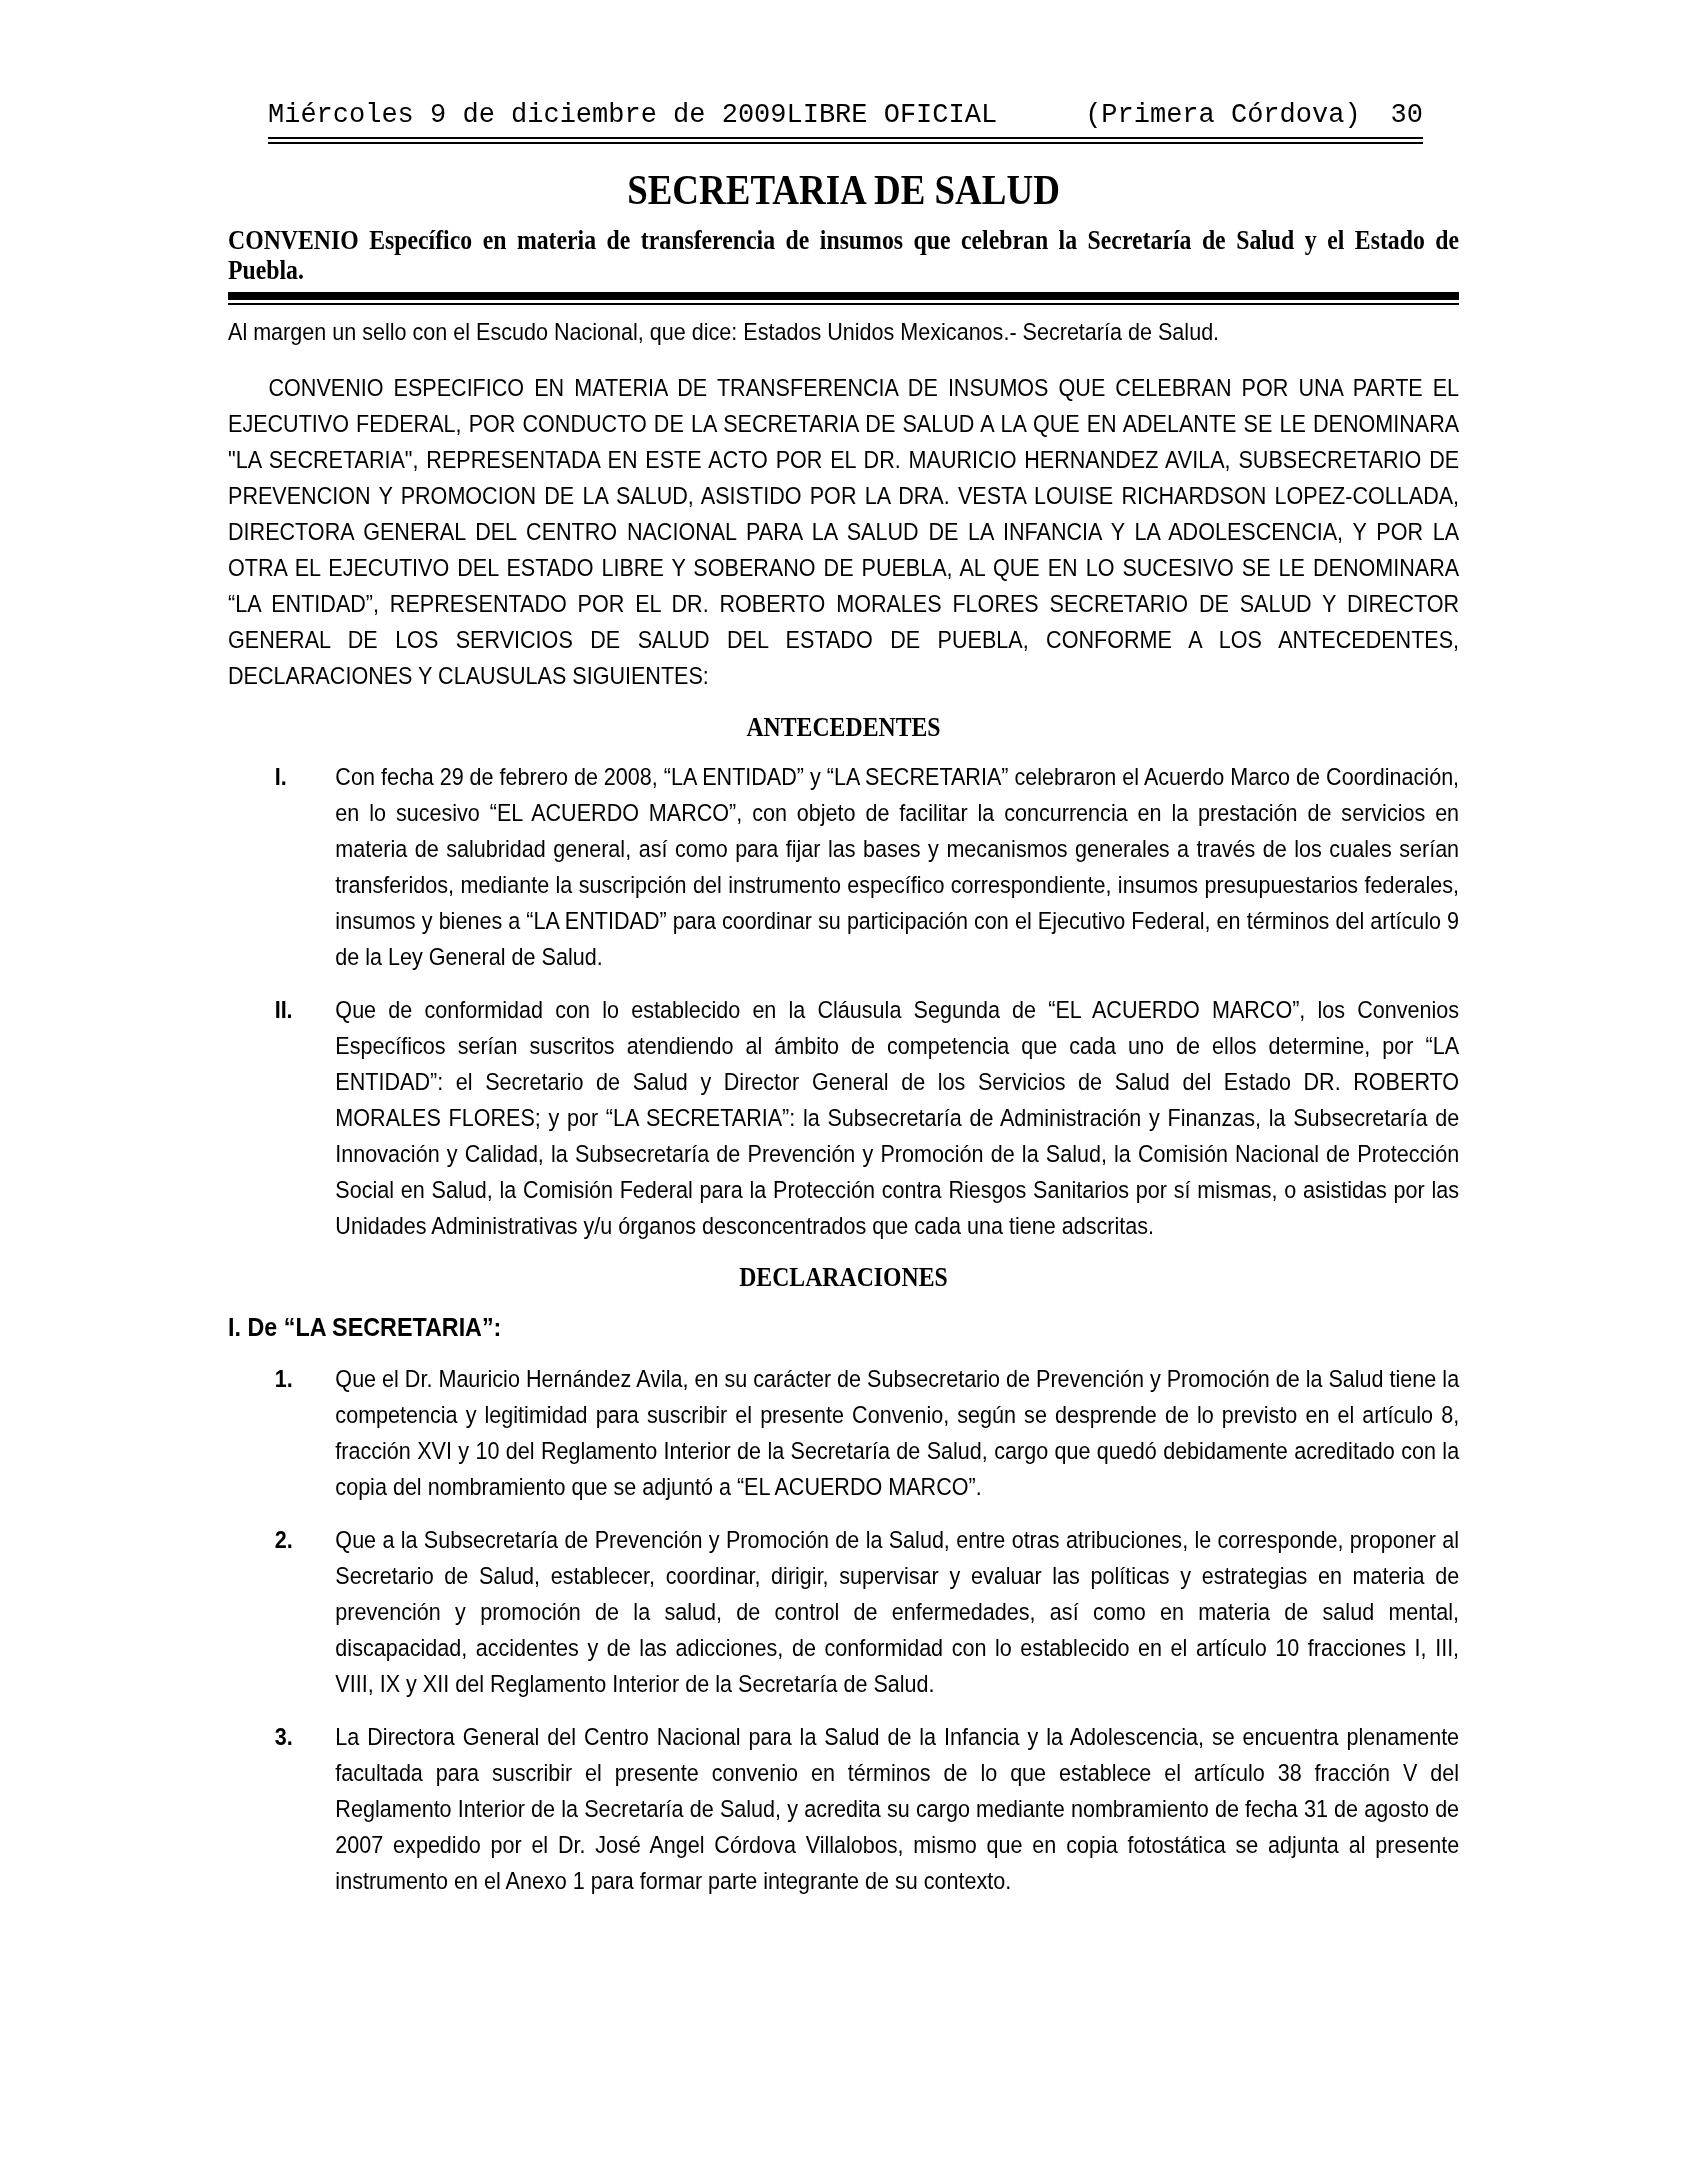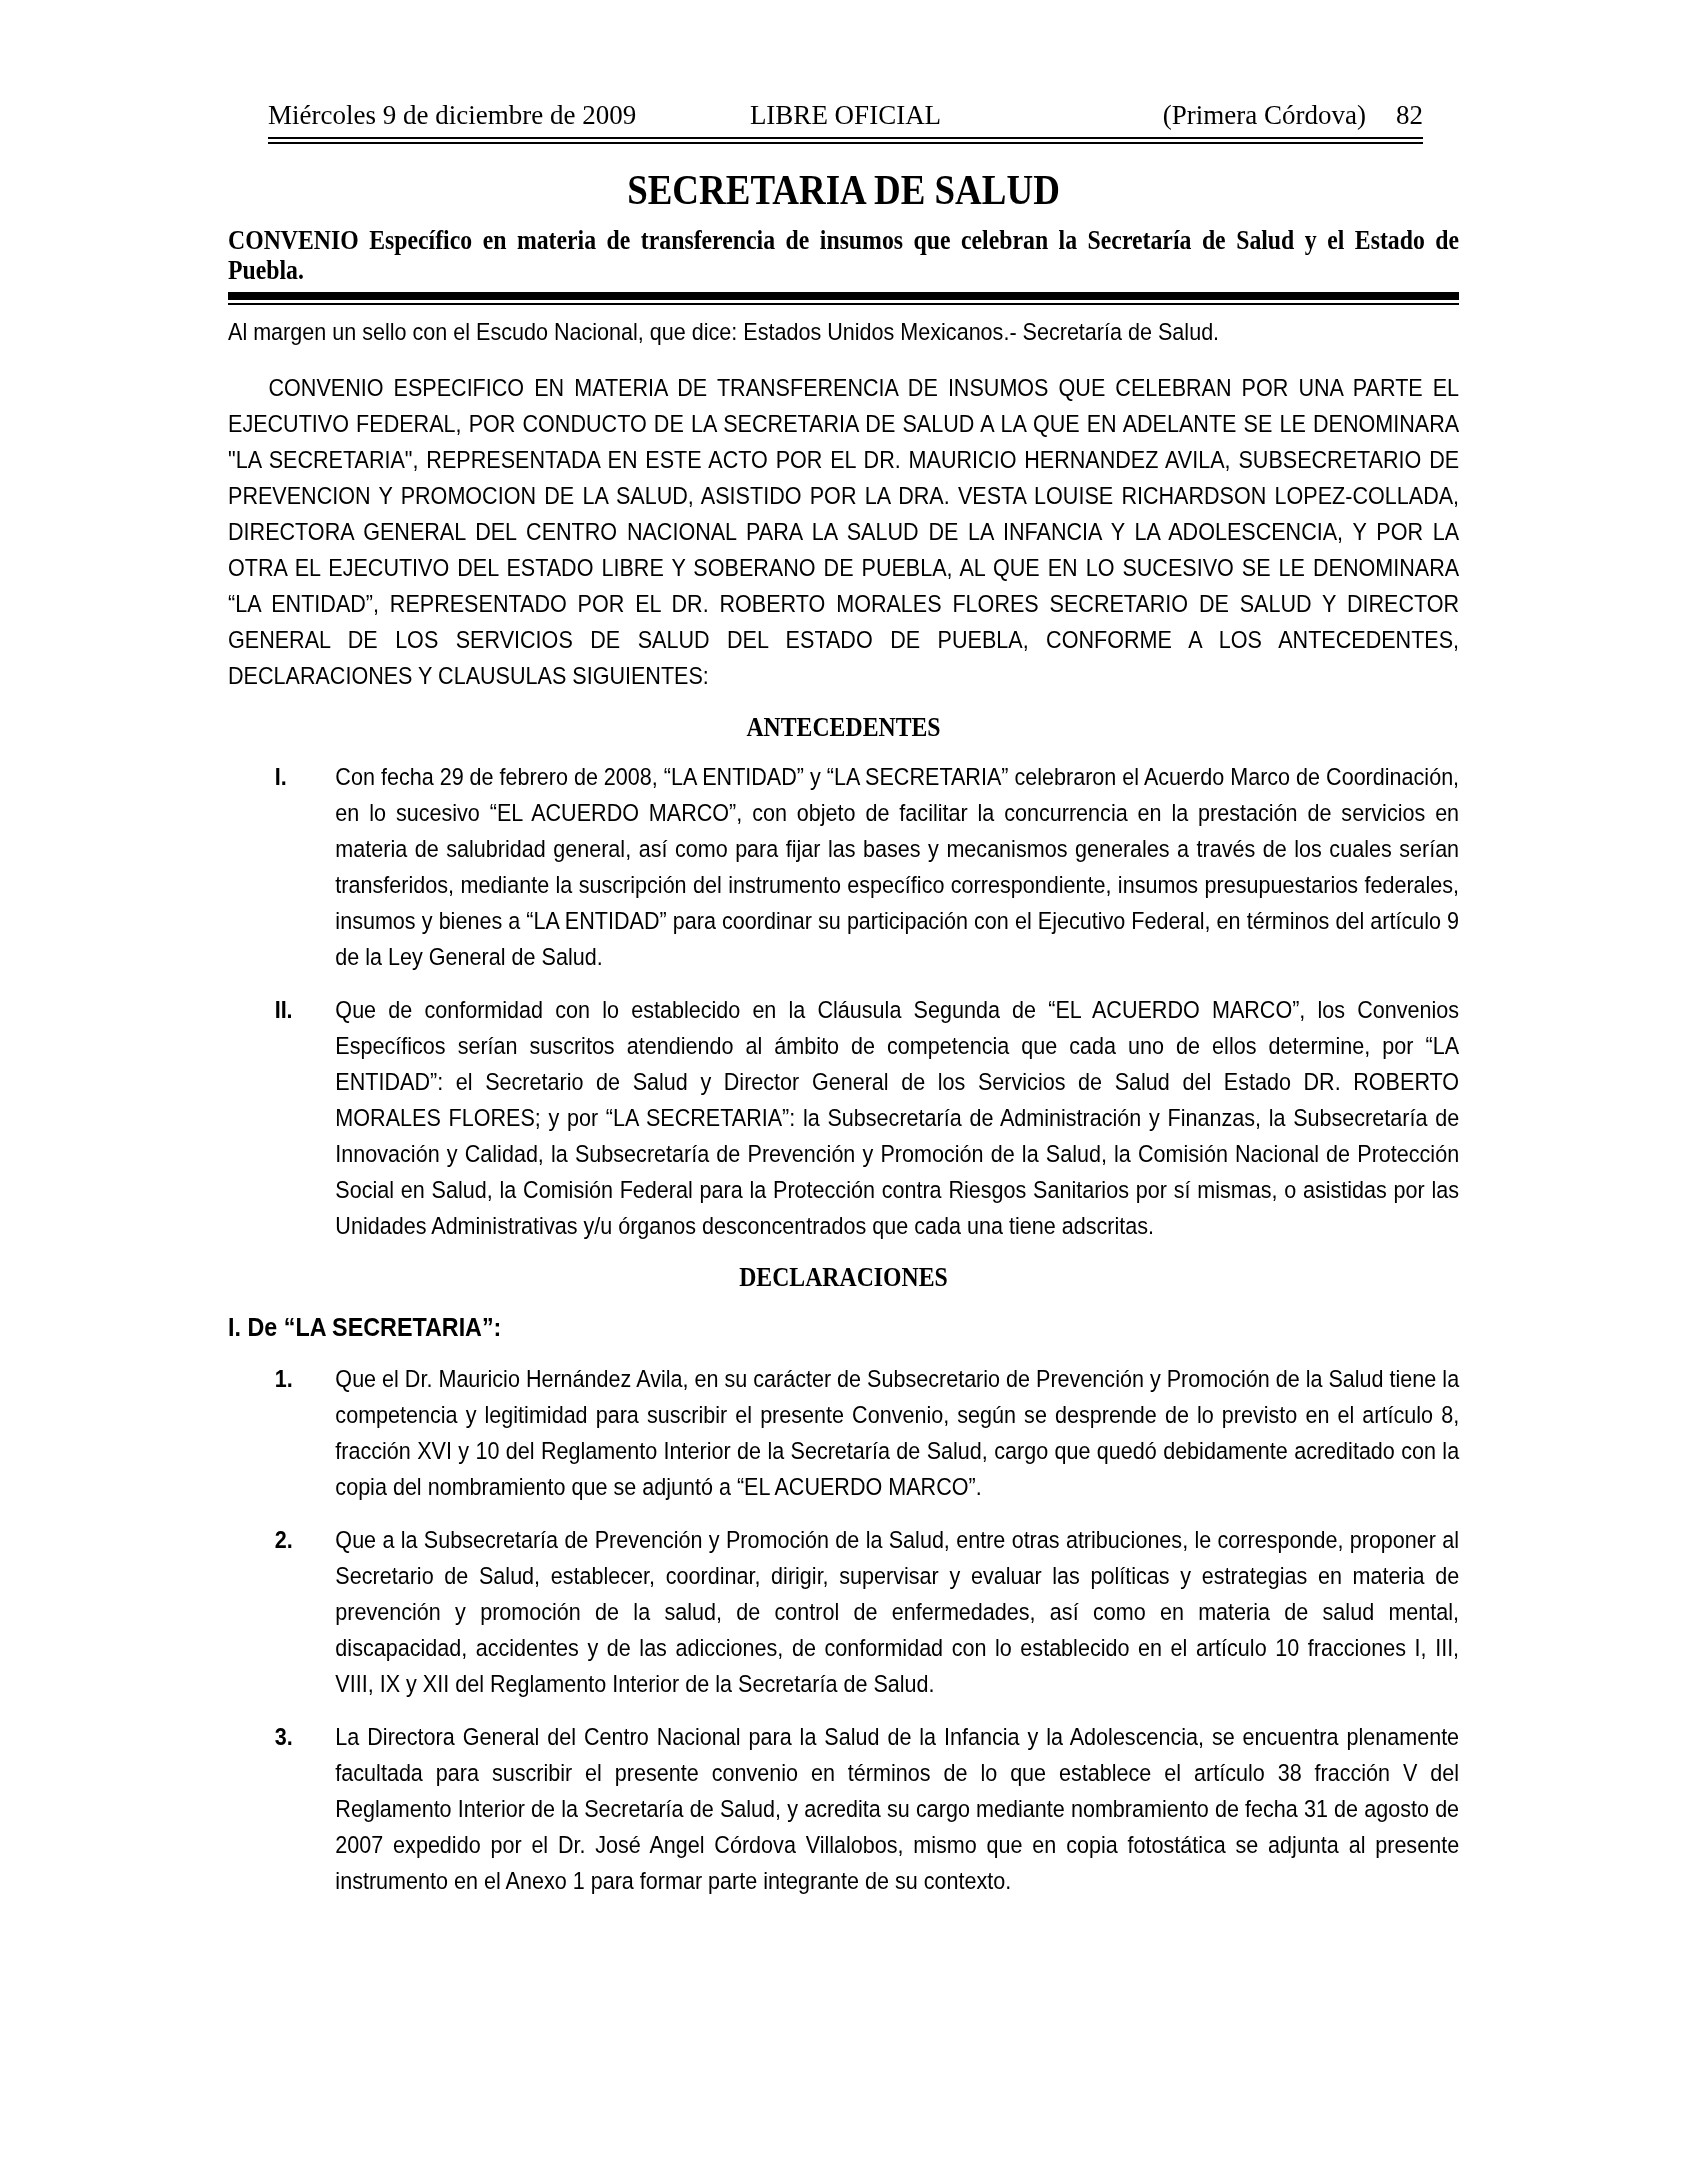--- a/index.html
+++ b/index.html
@@ -18,21 +18,21 @@
     font-family: "Liberation Sans", sans-serif;
     overflow: hidden;
   }
   
   .header-block {
     margin: 0 36px 0 40px;
   }
   .header-row {
     display: flex;
     align-items: baseline;
-    font-family: Liberation Serif, serif;
+    font-family: Liberation Mono, monospace;
     font-size: 27px;
     line-height: 32px;
     white-space: nowrap;
   }
   .h-left  { flex: 1 1 0; text-align: left; }
   .h-center{ flex: 0 0 auto; text-align: center; }
   .h-right { flex: 1 1 0; text-align: right; }
   .pagenum { margin-left: 30px; }
   .header-rule {
     margin-top: 6px;
@@ -117,21 +117,21 @@
 </style>
 </head>
 <body>
 
 <div class="page">
 
   <div class="header-block">
     <div class="header-row">
       <span class="h-left">Miércoles 9 de diciembre de 2009</span>
       <span class="h-center">LIBRE OFICIAL</span>
-      <span class="h-right"><span>(Primera Córdova)</span><span class="pagenum">82</span></span>
+      <span class="h-right"><span>(Primera Córdova)</span><span class="pagenum">30</span></span>
     </div>
     <div class="header-rule"></div>
   </div>
 
   <h1 class="doc-title condensed-center">SECRETARIA DE SALUD</h1>
 
   <p class="doc-subtitle condensed">CONVENIO Específico en materia de transferencia de insumos que celebran la Secretaría de Salud y el Estado de Puebla.</p>
 
   <div class="thick-rule"></div>
 

